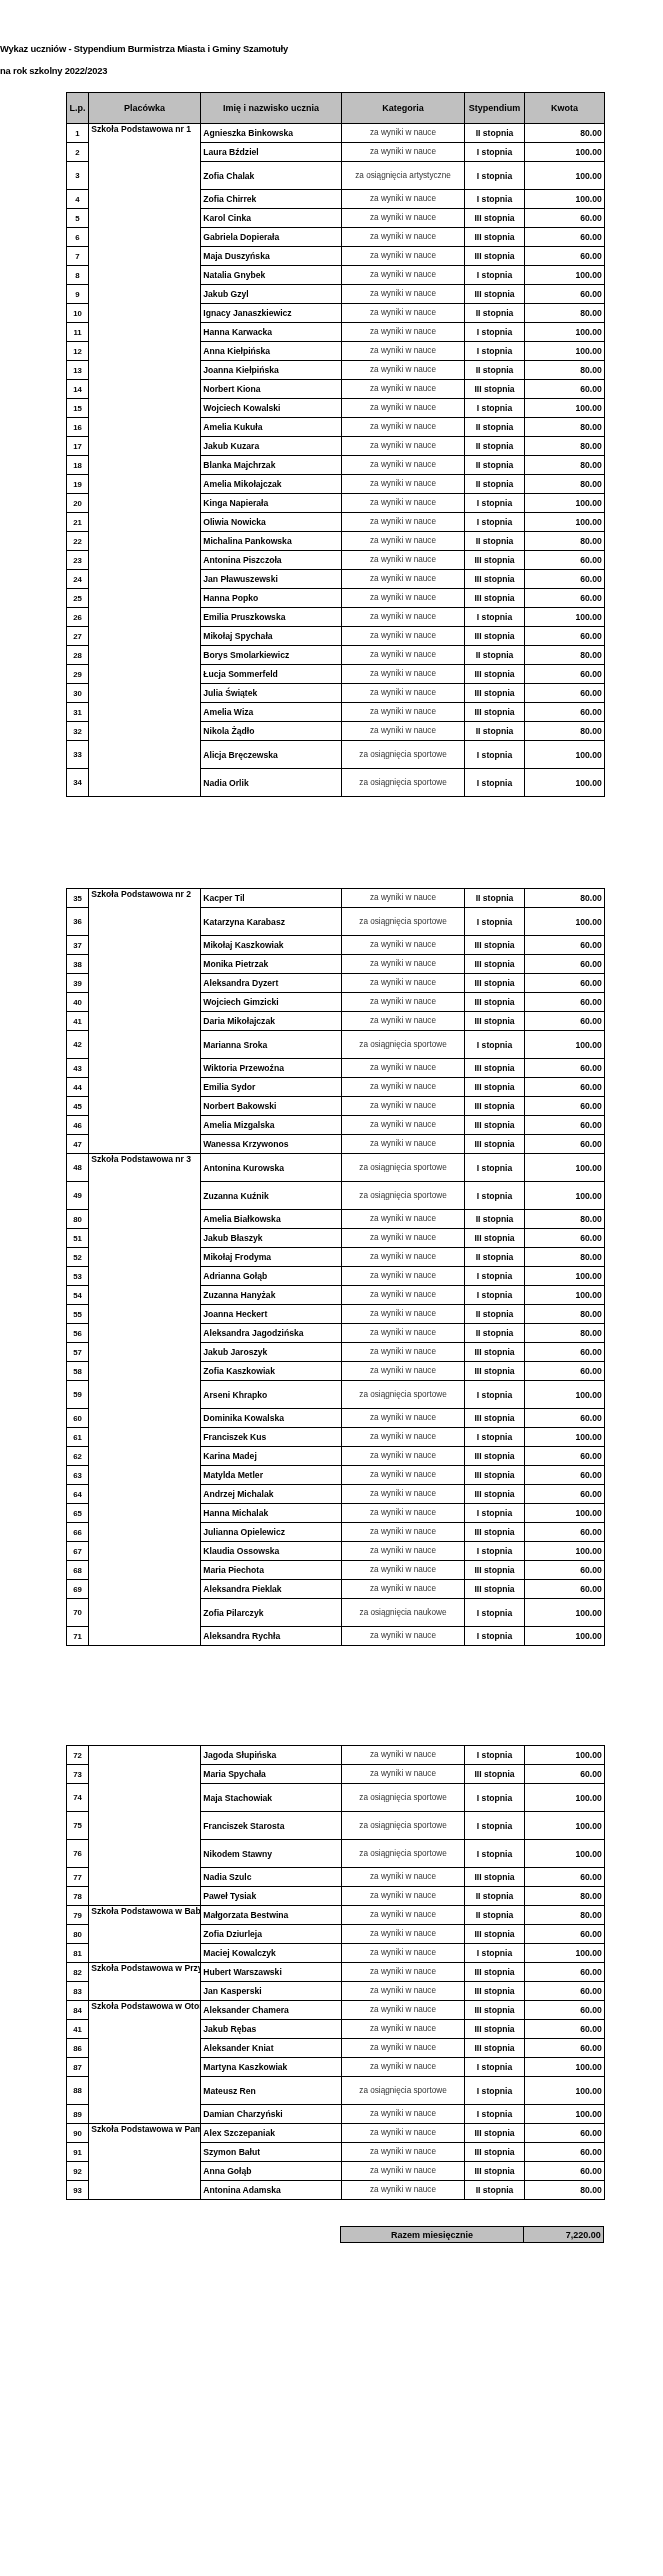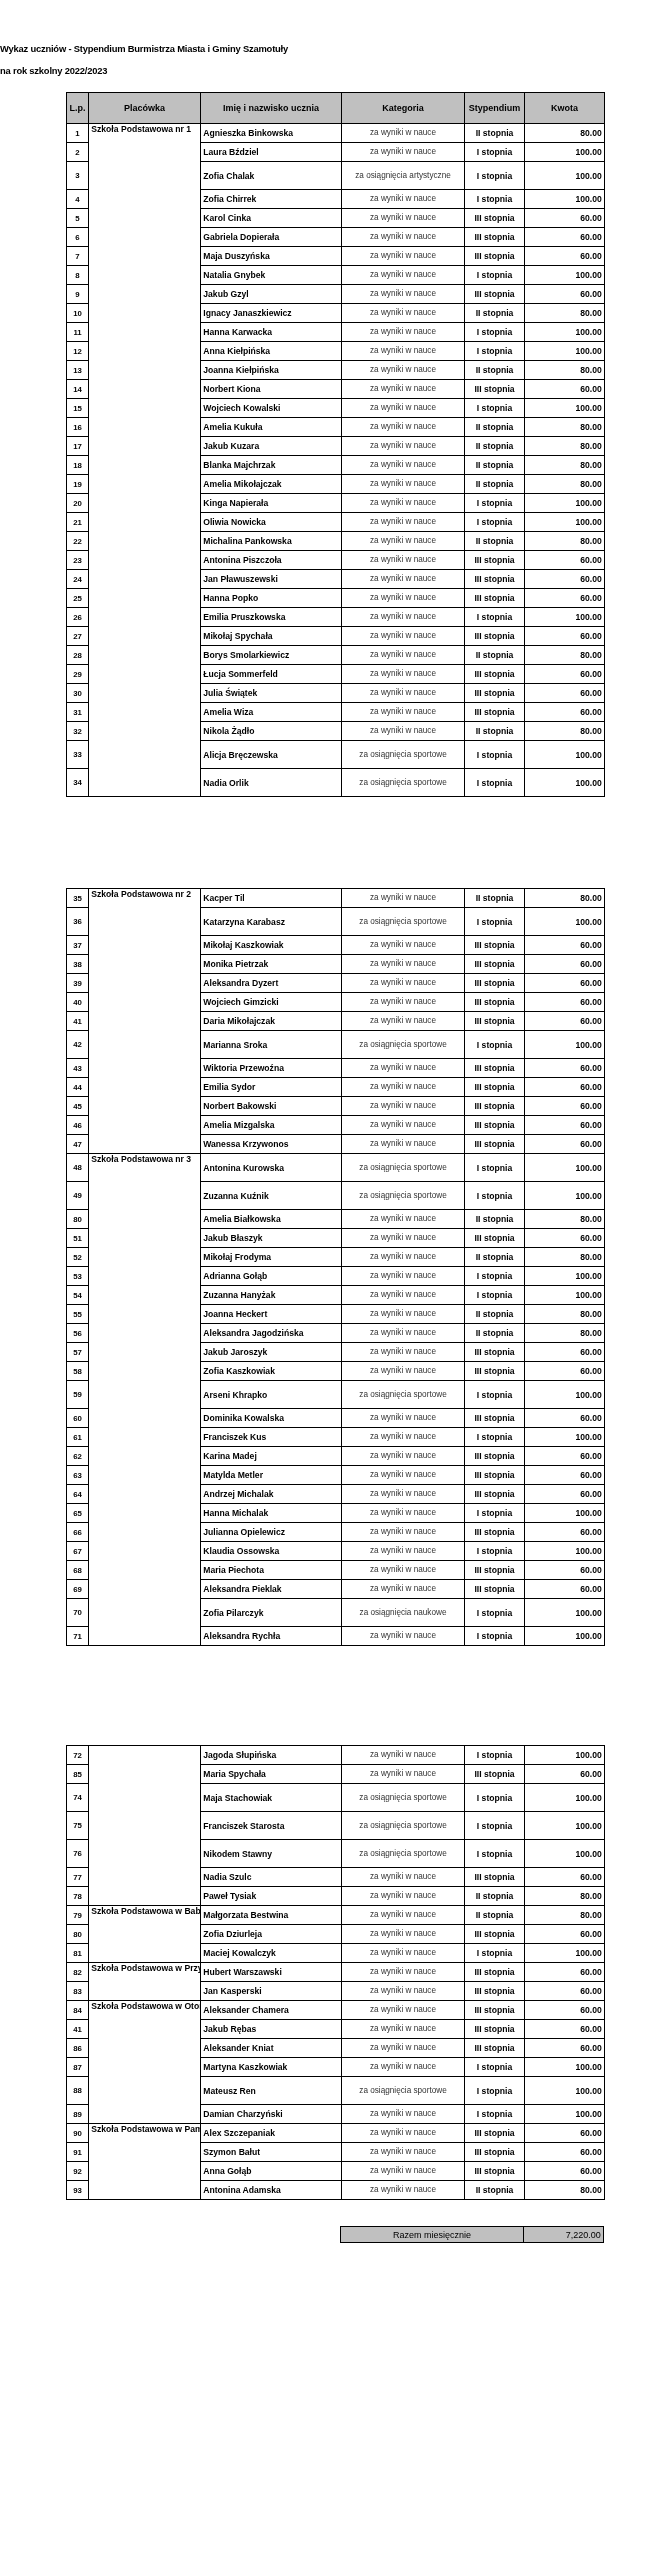--- a/index.html
+++ b/index.html
@@ -15,21 +15,21 @@
   tr.single td { height:18px; }
   tr.double td { height:27px; }
   td.lp { text-align:center; font-weight:bold; font-size:7.8px; }
   td.school { font-weight:bold; vertical-align:top; padding-top:1.6px; white-space:normal; line-height:11px; }
   td.school.center { text-align:center; }
   td.name { font-weight:bold; }
   td.cat { text-align:center; color:#333; white-space:normal; line-height:10px; font-size:8.2px; border-left:0.8px solid #888; border-right:0.8px solid #888; }
   td.stp { text-align:center; font-weight:bold; }
   td.amt { text-align:right; font-weight:bold; }
   table.total { position:absolute; left:340px; width:263px; border-collapse:collapse; table-layout:fixed; font-size:9px; }
-  table.total td { border:1.2px solid #000; background:#c0c0c0; height:15px; font-weight:normal; padding:0 2.3px; }
+  table.total td { border:1.2px solid #000; background:#c0c0c0; height:15px; font-weight:bold; padding:0 2.3px; }
   table.total td.lbl { text-align:center; }
   table.total td.val { text-align:right; }
 </style>
 </head>
 <body>
 
 <div class="title t1">Wykaz uczniów - Stypendium Burmistrza Miasta i Gminy Szamotuły</div>
 <div class="title t2">na rok szkolny 2022/2023</div>
 
 <table class="sheet" id="page-1" style="top:92px;">
@@ -580,21 +580,21 @@
   <tbody>
       <tr class="single">
         <td class="lp">72</td>
         <td class="school" rowspan="7"></td>
         <td class="name">Jagoda Słupińska</td>
         <td class="cat">za wyniki w nauce</td>
         <td class="stp">I stopnia</td>
         <td class="amt">100.00</td>
       </tr>
       <tr class="single">
-        <td class="lp">85</td>
+        <td class="lp">73</td>
         <td class="name">Maria Spychała</td>
         <td class="cat">za wyniki w nauce</td>
         <td class="stp">III stopnia</td>
         <td class="amt">60.00</td>
       </tr>
       <tr class="double">
         <td class="lp">74</td>
         <td class="name">Maja Stachowiak</td>
         <td class="cat">za osiągnięcia sportowe</td>
         <td class="stp">I stopnia</td>

